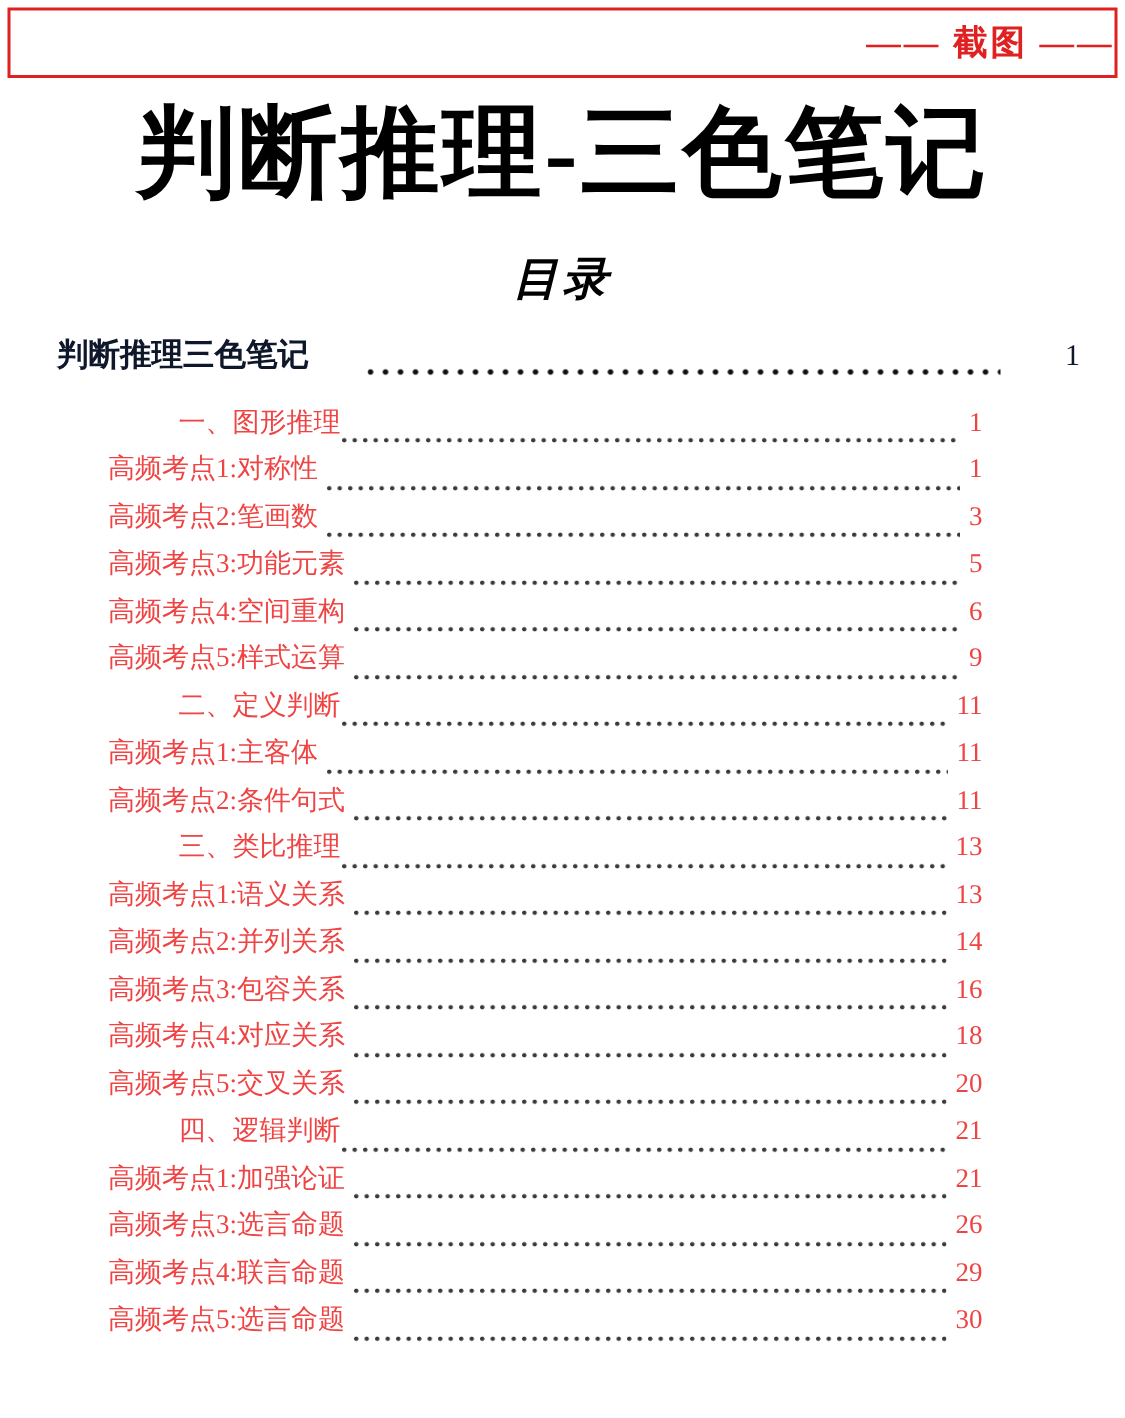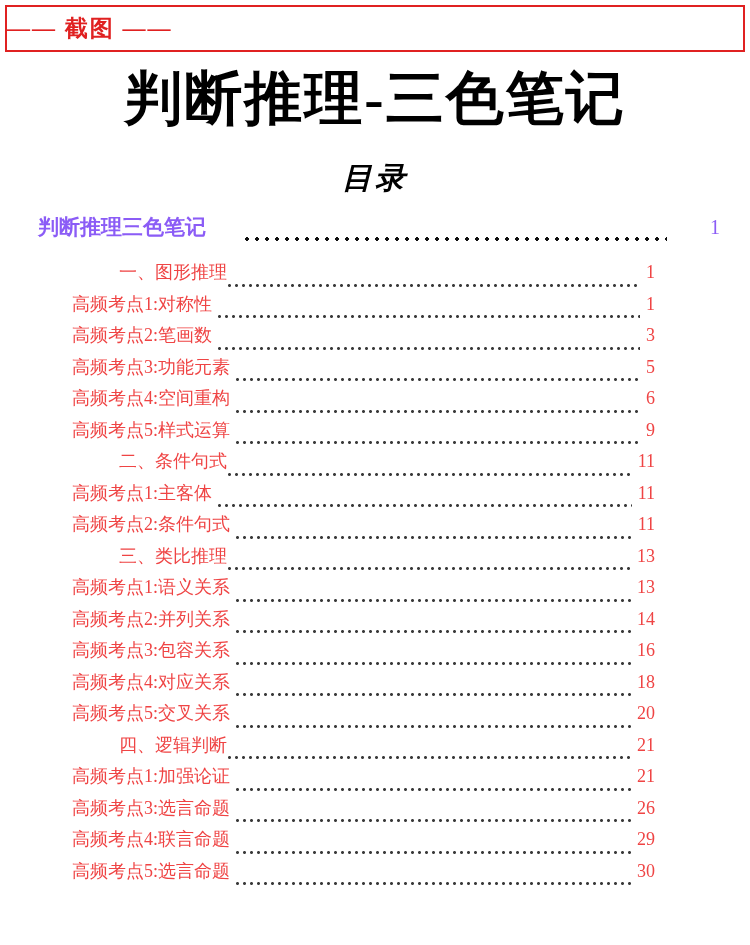--- a/index.html
+++ b/index.html
@@ -13,37 +13,37 @@
   }
 
   
   .banner {
     position: absolute;
     left: 5px; top: 5px; right: 5px;
     height: 47px;
     border: 2px solid #e02121;
     display: flex;
     align-items: center;
-    justify-content: flex-start;
+    justify-content: flex-end;
     background: #ffffff;
   }
   .banner-text {
     color: #e02121;
     font-weight: bold;
     font-size: 23px;
     letter-spacing: 2px;
     font-family: "Liberation Serif", "DejaVu Serif", serif;
   }
 
   
   .page-content { padding-top: 52px; }
 
   .doc-title {
     text-align: center;
-    font-size: 58px;
+    font-size: 66px;
     font-weight: bold;
     line-height: 1.06;
     margin-top: 16px;
     letter-spacing: 2px;
     color: #000000;
     font-family: "Liberation Serif", "DejaVu Serif", serif;
   }
 
   .toc-heading {
     text-align: center;
@@ -72,21 +72,21 @@
   .toc-row.level-1 { padding-left: 119px; }
   .toc-row.level-2 { padding-left: 72px; }
 
   .toc-row.level-0 {
     height: 34px;
     padding-left: 38px;
     padding-right: 30px;
     font-family: "Liberation Sans", "DejaVu Sans", sans-serif;
     font-weight: bold;
     font-size: 21px;
-    color: #8b5cf6;
+    color: #0f172a;
     margin-bottom: 13px;
     gap: 35px;
   }
   .toc-row.level-0 .toc-page {
     font-family: "Liberation Serif", "DejaVu Serif", serif;
     font-weight: normal;
     font-size: 20px;
   }
 
   .toc-label { white-space: nowrap; }
@@ -161,21 +161,21 @@
     <span class="toc-page">6</span>
   </div>
 
   <div class="toc-row level-2">
     <span class="toc-label">高频考点5:样式运算</span>
     <span class="leader"></span>
     <span class="toc-page">9</span>
   </div>
 
   <div class="toc-row level-1">
-    <span class="toc-label">二、条件句式</span>
+    <span class="toc-label">二、定义判断</span>
     <span class="leader"></span>
     <span class="toc-page">11</span>
   </div>
 
   <div class="toc-row level-2">
     <span class="toc-label">高频考点1:主客体</span>
     <span class="leader"></span>
     <span class="toc-page">11</span>
   </div>
 

